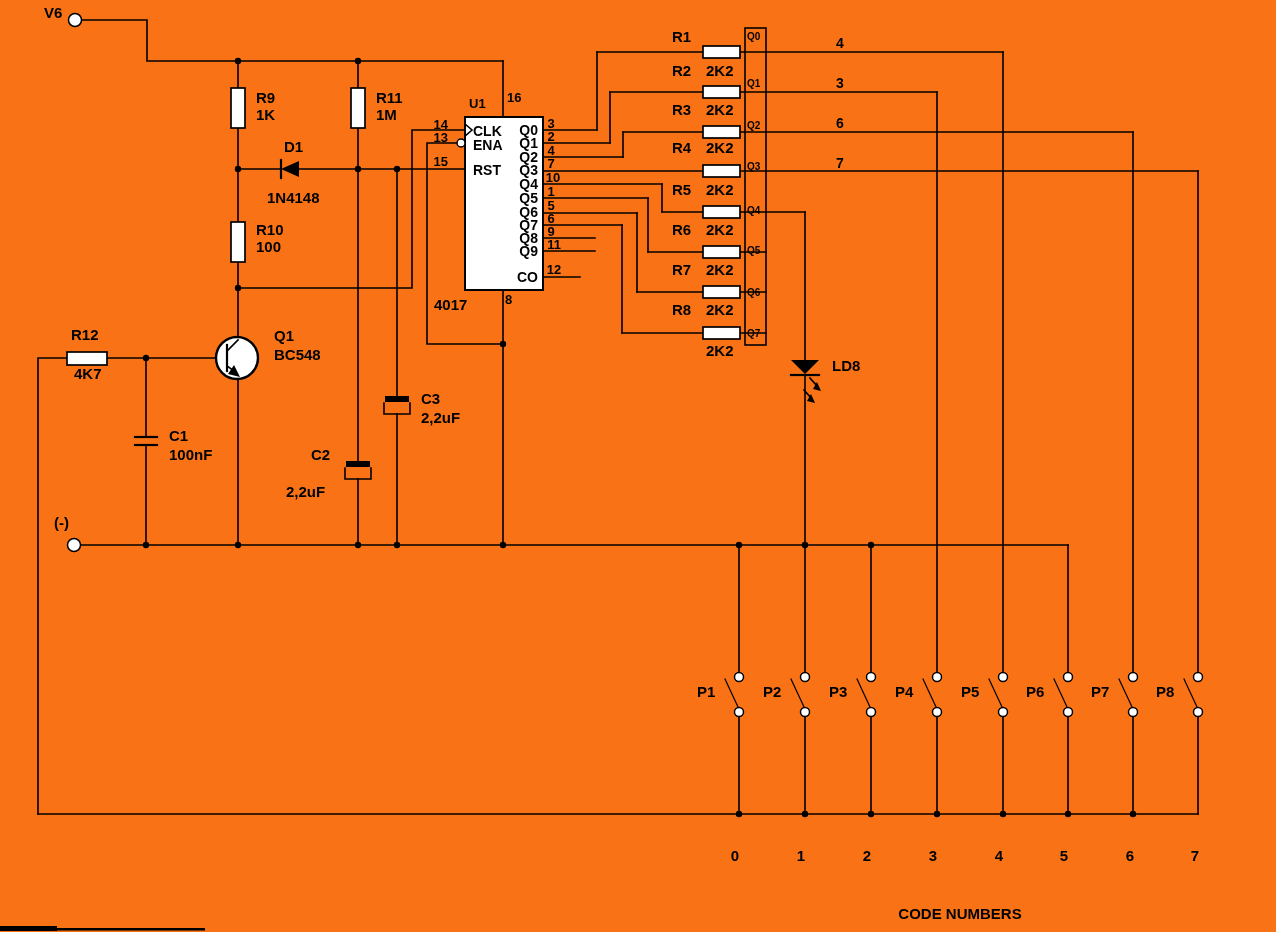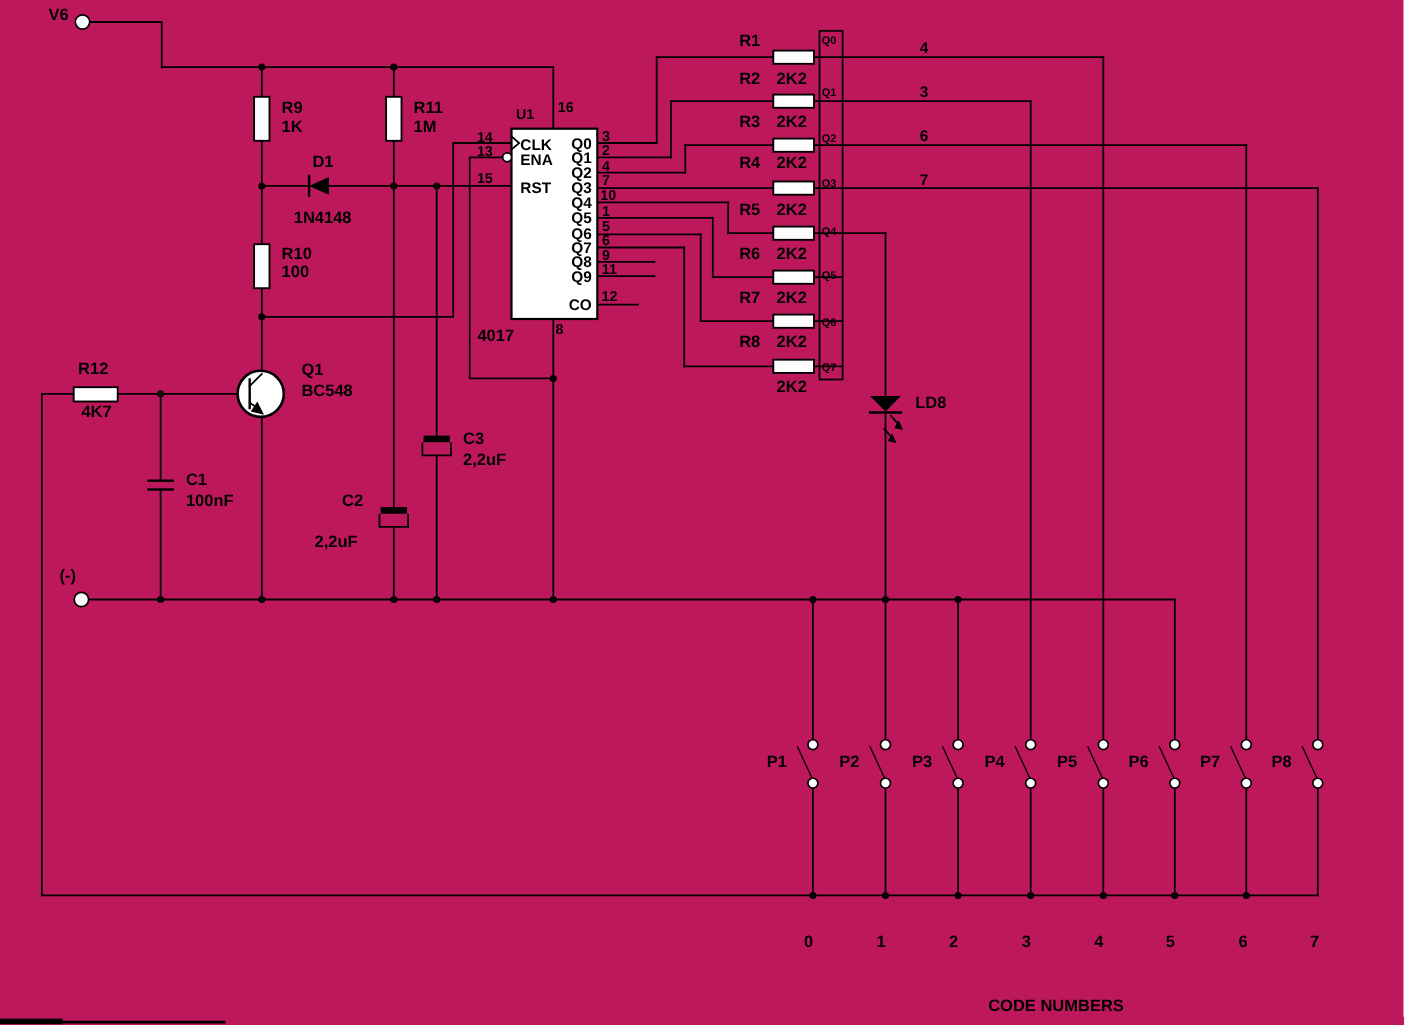--- a/index.html
+++ b/index.html
@@ -1,16 +1,16 @@
 <!DOCTYPE html>
 <html><head>
 <meta charset="utf-8">
 <style>
   html,body{margin:0;padding:0;background:#fff;}
-  #canvas{position:relative;width:1276px;height:932px;background:#be185d;}
+  #canvas{position:relative;width:1276px;height:932px;background:#f97316;}
   svg{display:block}
   .w{stroke:#000;stroke-width:1.6;fill:none;stroke-linecap:square}
   .w2{stroke:#000;stroke-width:2.2;fill:none;stroke-linecap:square}
   .comp{fill:#fff;stroke:#000;stroke-width:1.7}
   .open{fill:#fff;stroke:#000;stroke-width:1.5}
   .blk{fill:#000;stroke:none}
   .dot{fill:#000;stroke:none}
   text{fill:#000}
   .t15{font:bold 15px "Liberation Sans",sans-serif}
   .t14{font:bold 14px "Liberation Sans",sans-serif}

